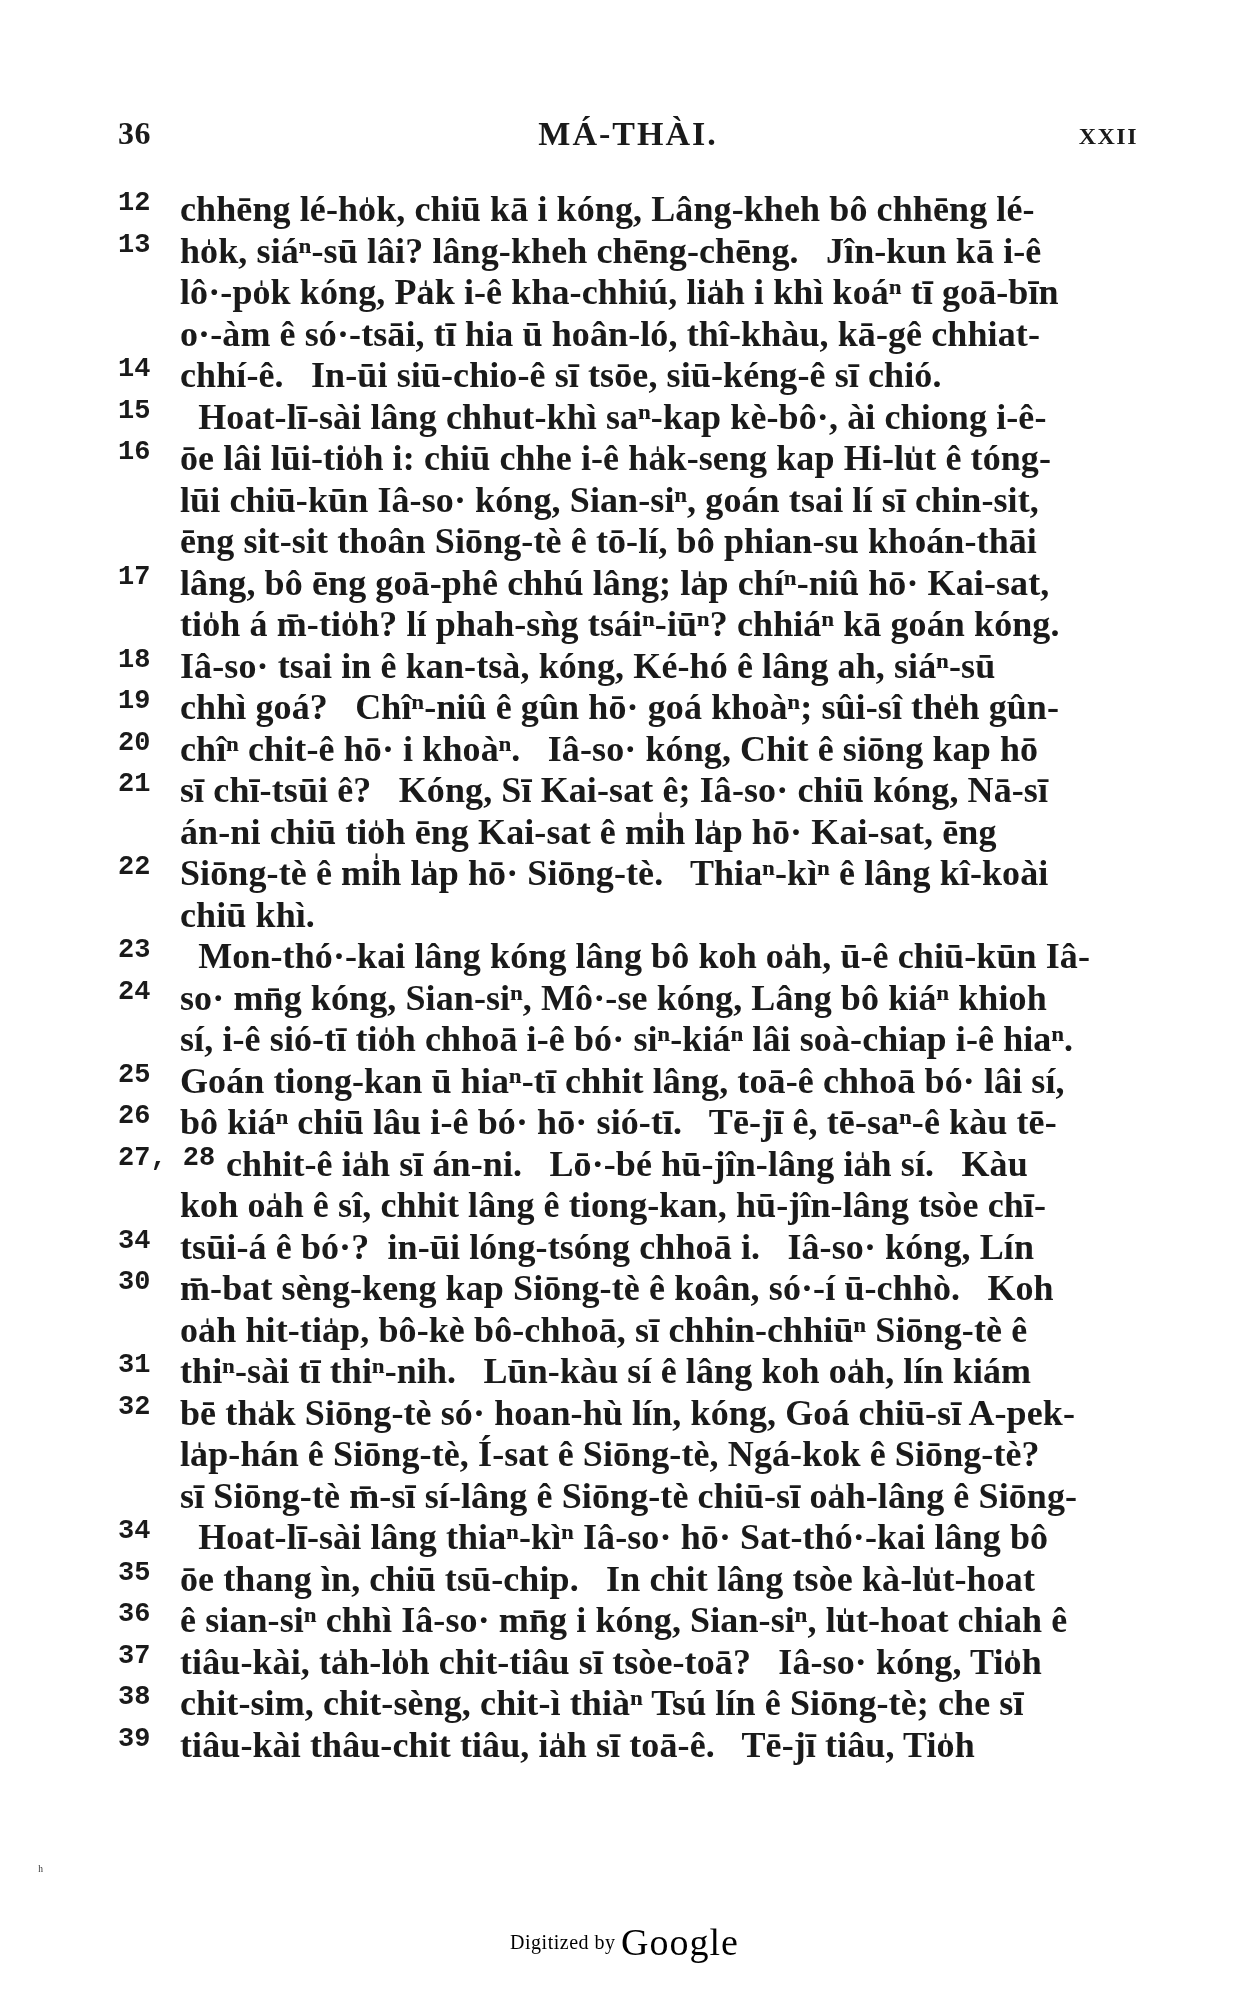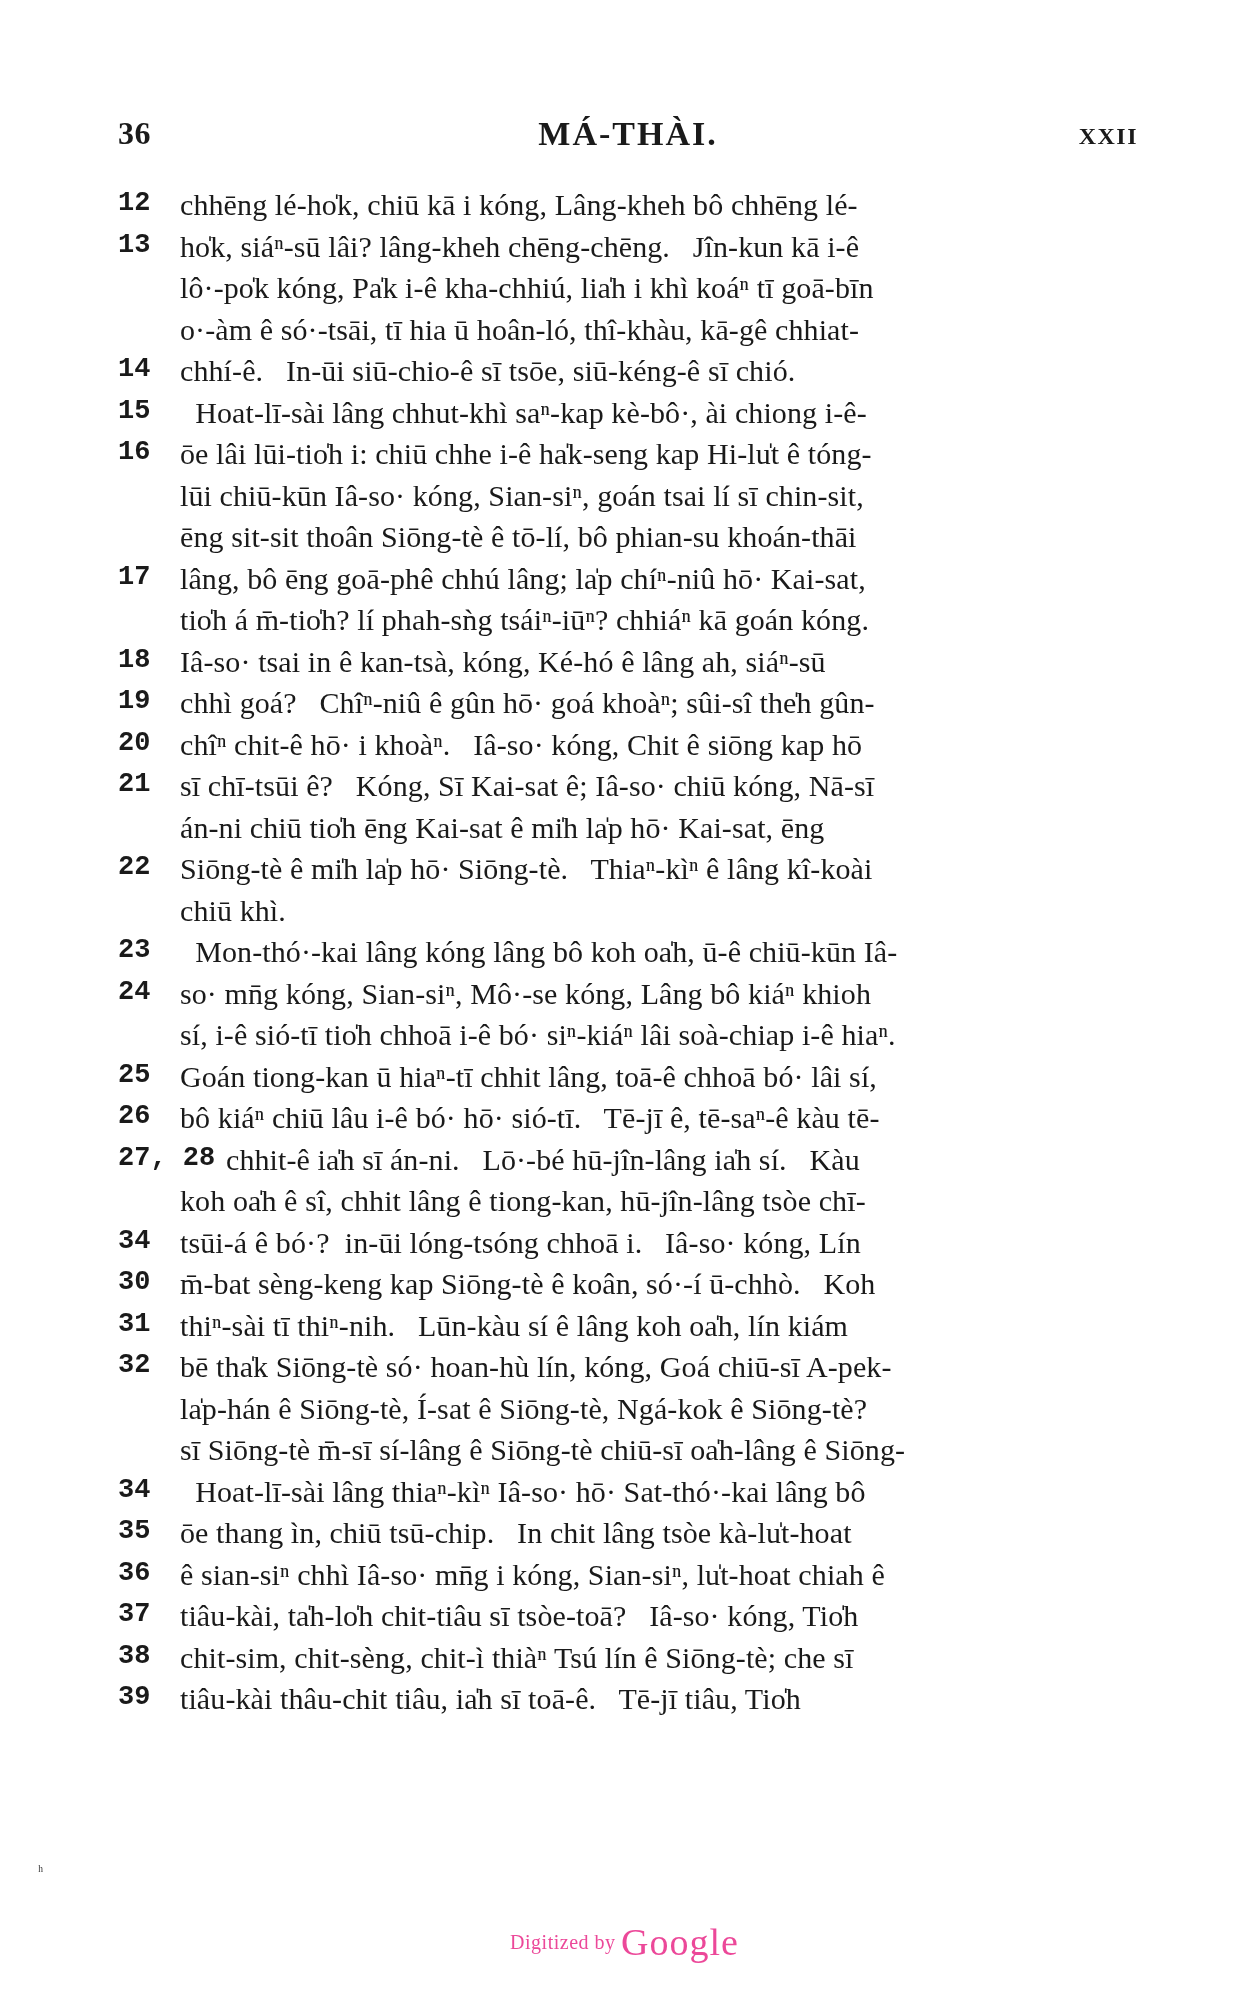--- a/index.html
+++ b/index.html
@@ -78,35 +78,35 @@
     letter-spacing: 0px;
     font-family: Liberation Mono, monospace;
   }
   .vnum.wide {
     width: 90px;
   }
   .ltext {
     position: absolute;
     left: 62px;
     top: 0;
-    font-size: 30px;
-    font-weight: normal;
+    font-size: 36px;
+    font-weight: bold;
     letter-spacing: 0.1px;
     white-space: pre;
   }
   .ltext.indent2 {
     left: 108px;
   }
   .watermark {
     position: absolute;
     left: 0;
     top: 1900px;
     width: 1249px;
     text-align: center;
-    color: #ec4899;
+    color: #000000;
     font-size: 20px;
     letter-spacing: 0.5px;
   }
   .watermark .g {
     font-size: 38px;
     font-family: "Liberation Serif", serif;
     vertical-align: -6px;
     letter-spacing: 1px;
   }
   .corner-mark {
@@ -232,20 +232,24 @@
     </div>
     <div class="line">
       <span class="vnum">34</span>
       <span class="ltext">tsūi-á ê bó·?  in-ūi lóng-tsóng chhoā i.   Iâ-so· kóng, Lín</span>
     </div>
     <div class="line">
       <span class="vnum">30</span>
       <span class="ltext">m̄-bat sèng-keng kap Siōng-tè ê koân, só·-í ū-chhò.   Koh</span>
     </div>
     <div class="line">
+      <span class="vnum"></span>
+      <span class="ltext">oa̍h hit-tia̍p, bô-kè bô-chhoā, sī chhin-chhiūⁿ Siōng-tè ê</span>
+    </div>
+    <div class="line">
       <span class="vnum">31</span>
       <span class="ltext">thiⁿ-sài tī thiⁿ-nih.   Lūn-kàu sí ê lâng koh oa̍h, lín kiám</span>
     </div>
     <div class="line">
       <span class="vnum">32</span>
       <span class="ltext">bē tha̍k Siōng-tè só· hoan-hù lín, kóng, Goá chiū-sī A-pek-</span>
     </div>
     <div class="line">
       <span class="vnum"></span>
       <span class="ltext">la̍p-hán ê Siōng-tè, Í-sat ê Siōng-tè, Ngá-kok ê Siōng-tè?</span>

